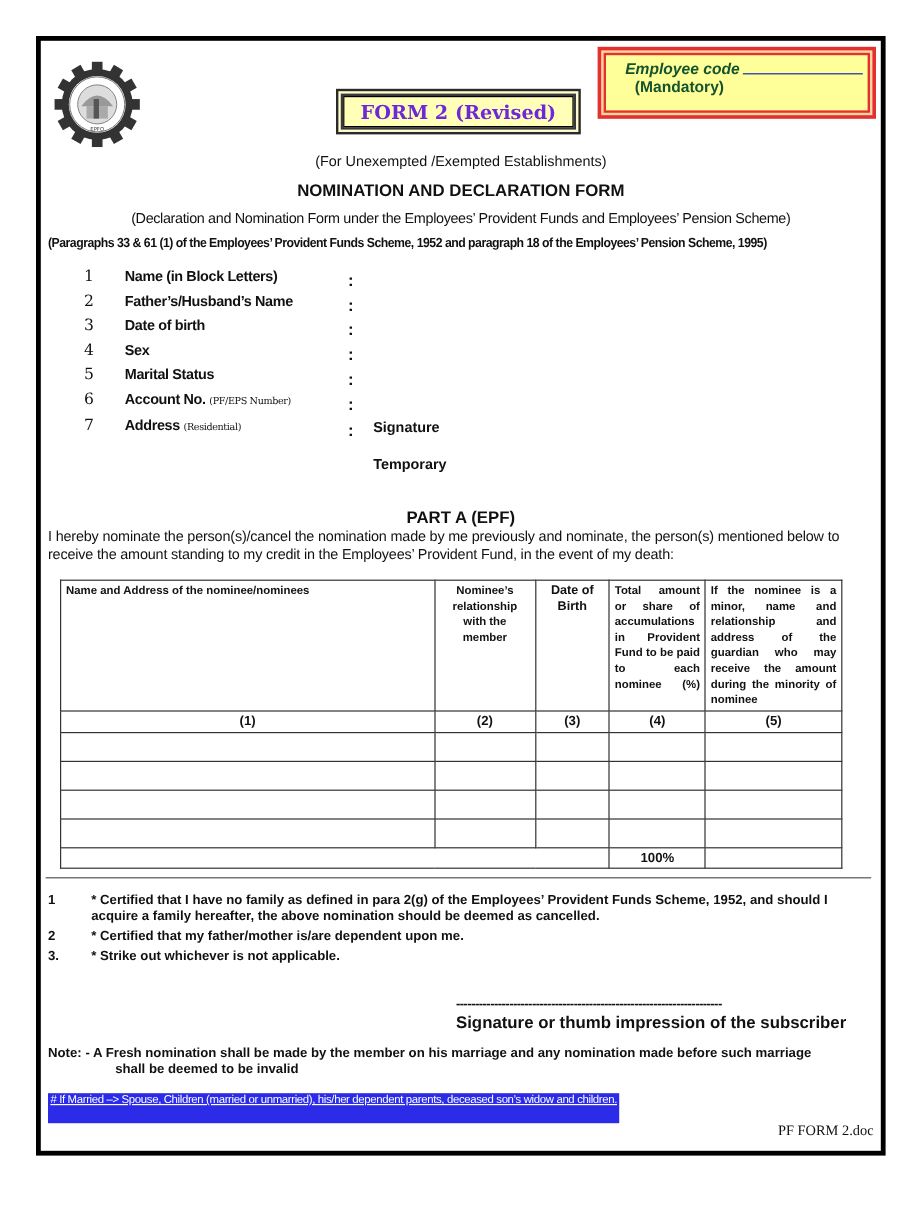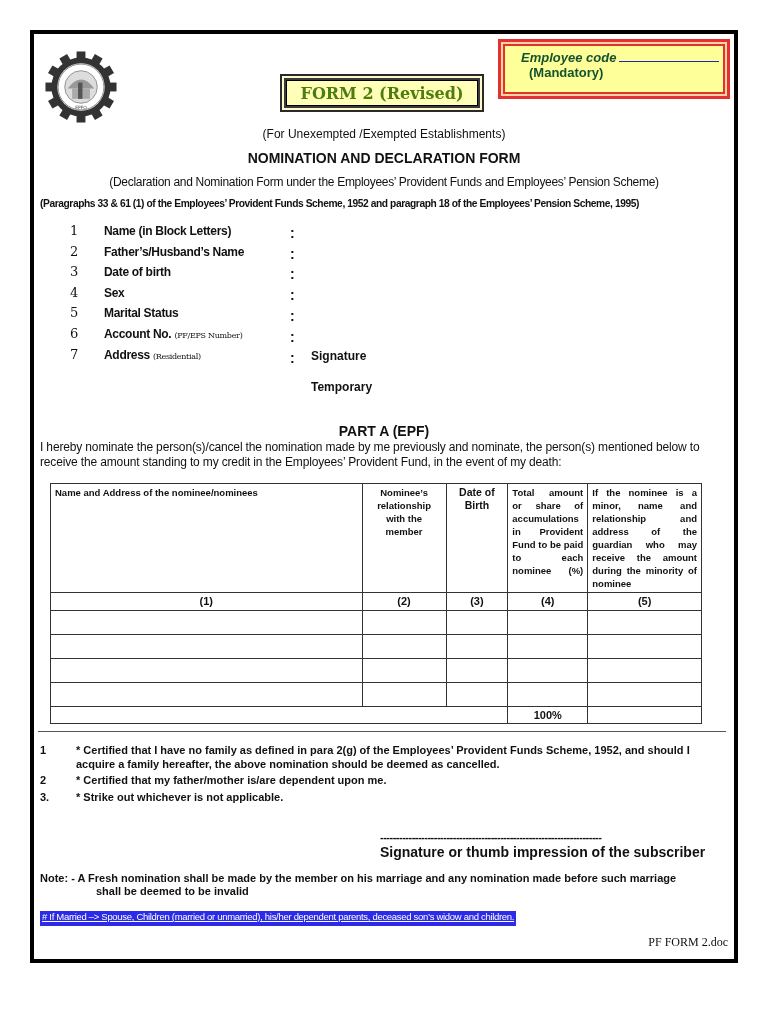--- a/index.html
+++ b/index.html
@@ -7,21 +7,21 @@
          font-family:"Liberation Sans", sans-serif; color:#111; }
   .page { position:absolute; left:30px; top:30px; width:700px; height:925px;
           border:4px solid #000; background:#fff; }
   .abs { position:absolute; }
   
   .logo { left:10px; top:16px; width:74px; height:74px; }
   
   .form2 { left:246px; top:40px; width:204px; height:38px; background:#2a2a2a; padding:2px; box-sizing:border-box; }
   .form2-inner { width:100%; height:100%; border:2px solid #fffacd; box-sizing:border-box; background:#3a3a3a; padding:2px; }
   .form2-core { width:100%; height:100%; background:#ffffb8; display:flex; align-items:center; justify-content:center;
-                font-family:"DejaVu Serif", serif; font-weight:bold; font-size:16px; color:#4d7c0f; border:1px solid #000; box-sizing:border-box; }
+                font-family:"DejaVu Serif", serif; font-weight:bold; font-size:16px; color:#6d28d9; border:1px solid #000; box-sizing:border-box; }
   
   .emp { left:464px; top:5px; width:232px; height:60px; background:#e43030; padding:3px; box-sizing:border-box; }
   .emp-mid { width:100%; height:100%; background:#ffd6a0; padding:2px; box-sizing:border-box; }
   .emp-core { width:100%; height:100%; background:#ffff9a; border:2px solid #e43030; box-sizing:border-box; padding:4px 0 0 16px;
               color:#14532d; font-size:13px; line-height:15px; }
   .emp-core .lbl { font-style:italic; font-weight:bold; }
   .emp-core .line { display:inline-block; width:100px; border-bottom:1px solid #1a2ab0; height:11px; margin-left:3px; }
   .emp-core .mand { font-weight:bold; padding-left:8px; }
   .center { left:0; width:700px; text-align:center; }
   .sub1 { top:93px; font-size:12px; }
@@ -50,21 +50,21 @@
   .totrow .pct { text-align:center; font-weight:bold; font-size:11px; }
   .hr { left:4px; top:697px; width:688px; height:1px; background:#555; }
   
   .cert { left:6px; font-size:11px; font-weight:bold; display:flex; line-height:14px; }
   .cert .n { width:36px; }
   .cert .t { width:640px; }
   .sigline { left:346px; top:797px; font-size:11px; font-weight:bold; letter-spacing:-0.5px; white-space:nowrap; }
   .sig { left:346px; top:810px; font-size:14px; font-weight:bold; }
   .note { left:6px; top:838px; width:680px; font-size:11px; font-weight:bold; line-height:13px; }
   .note .indent { padding-left:56px; }
-  .hash { left:6px; top:877px; height:15px; background:#2b2be8; color:#fff; font-size:9.5px; line-height:12px;
+  .hash { left:6px; top:877px; height:25px; background:#2b2be8; color:#fff; font-size:9.5px; line-height:12px;
           padding:0 2px; text-decoration:underline; white-space:nowrap; letter-spacing:-0.3px; }
   .footer { right:6px; top:901px; font-family:"Liberation Serif", serif; font-size:12px; }
 </style>
 </head>
 <body>
 
 <div class="page">
 
   <svg class="abs logo" viewBox="0 0 100 100">
     <g fill="#333">

